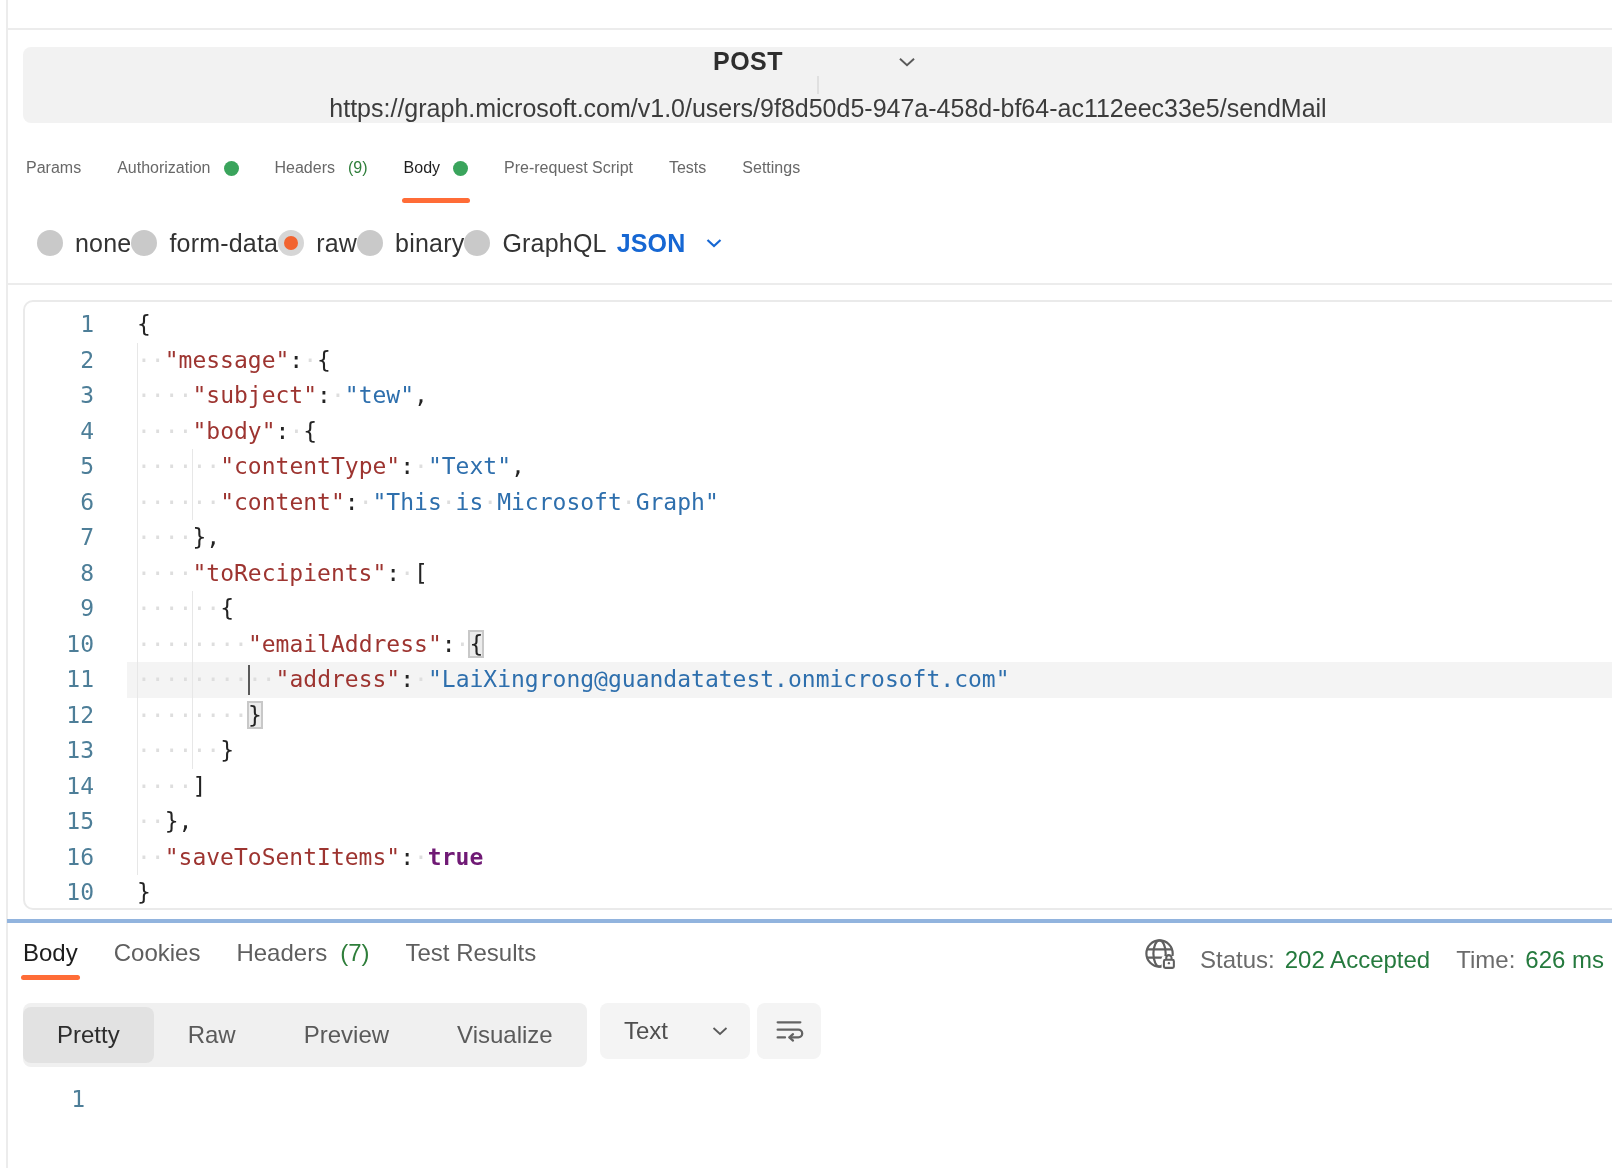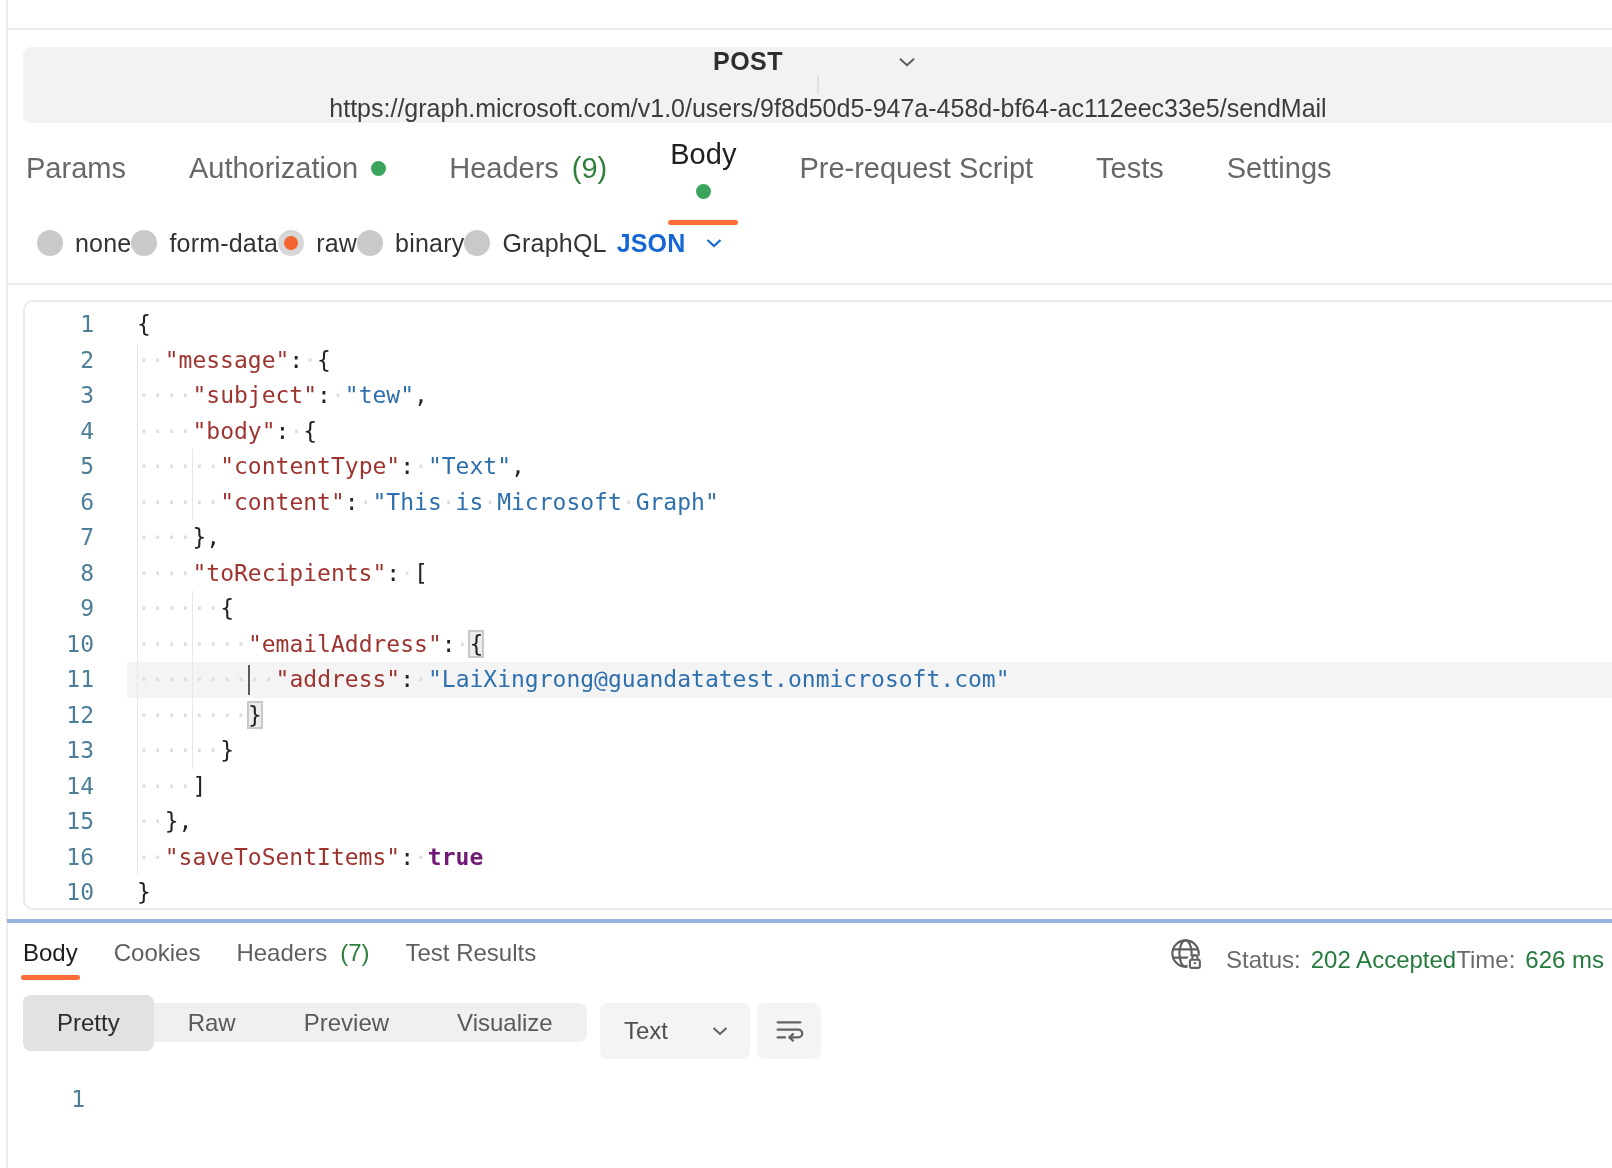--- a/index.html
+++ b/index.html
@@ -11,24 +11,24 @@
   .hline-mid { position:absolute; left:8px; right:0; top:283px; height:2px; background:#ececec; }
 
   .urlbar { position:absolute; left:23px; right:0; top:47px; height:76px; background:#f2f2f2;
     border-radius:8px 0 0 8px; display:flex; align-items:center;flex-direction:column; }
   .method { width:253px; height:100%; display:flex; align-items:center; justify-content:space-between;
     padding:0 24px 0 22px; }
   .method-label { font-size:25px; font-weight:700; color:#2e2e2e; letter-spacing:0.5px; }
   .urlbar-divider { width:2px; height:100%; background:#e0e0e0; }
   .url-text { padding-left:21px; font-size:25px; color:#3c3c3c; white-space:nowrap; }
 
-  .req-tabs { position:absolute; left:26px; top:140px; height:56px; display:flex; gap:63px;
-    align-items:center; font-size:29px; color:#686868; }
+  .req-tabs { position:absolute; left:26px; top:140px; height:56px; display:flex; gap:36px;
+    align-items:center; font-size:16px; color:#686868; }
   .tab { position:relative; display:flex; align-items:center; gap:13px; cursor:default; }
-  .tab.active { color:#1f1f1f;flex-direction:column; }
+  .tab.active { color:#1f1f1f; }
   .tab .dot { width:15px; height:15px; border-radius:50%; background:#3aa45c; }
   .tab .count { color:#2f7e3b; }
   .tab .underline { display:none; position:absolute; left:-2px; right:-2px; bottom:-26px; height:5px;
     background:#ff6c37; border-radius:3px; }
   .tab.active .underline { display:block; }
 
   .body-modes { position:absolute; left:37px; top:222px; height:42px; display:flex; align-items:center;
     font-size:25px; letter-spacing:0.2px; color:#333;text-align:right; }
   .mode { display:flex; align-items:center; gap:12px; }
   .radio { width:26px; height:26px; border-radius:50%; background:#c9c9c9; position:relative; }
@@ -57,23 +57,23 @@
 
   .resp-tabs { position:absolute; left:23px; top:938px; height:30px; display:flex; gap:36px;
     align-items:center; font-size:24px; color:#5f5f5f; }
   .resp-tabs .tab .underline { bottom:-13px; }
   .resp-tabs .tab.active { color:#1c1c1c; }
   .resp-meta { position:absolute; right:8px; top:932px; height:42px; display:flex; align-items:flex-end;
     font-size:24px; color:#6b6b6b; }
   .resp-meta .green { color:#257a3e; }
   .m-gap-sm { margin-left:10px; }
   .m-gap-md { margin-left:20px; }
-  .m-gap-lg { }
-
-  .views { position:absolute; left:23px; top:1003px; height:39px; background:#f0f0f0; border-radius:8px;
+  .m-gap-lg { margin-left:26px; }
+
+  .views { position:absolute; left:23px; top:1003px; height:64px; background:#f0f0f0; border-radius:8px;
     display:flex; align-items:center; font-size:24px; color:#5a5a5a; }
   .view { padding:0 34px; height:56px; display:flex; align-items:center; border-radius:8px; }
   .view.sel { background:#e2e2e2; color:#2d2d2d; }
   .fmt { position:absolute; left:600px; top:1003px; width:150px; height:56px; background:#f4f4f4;
     border-radius:8px; display:flex; align-items:center; justify-content:space-between;
     padding:0 18px 0 24px; font-size:24px; color:#4f4f4f; }
   .wrapbtn { position:absolute; left:757px; top:1003px; width:64px; height:56px; background:#f4f4f4;
     border-radius:8px; display:flex; align-items:center; justify-content:center; }
 
   .resp-line1 { position:absolute; left:23px; top:1086px; width:62px; text-align:right;

